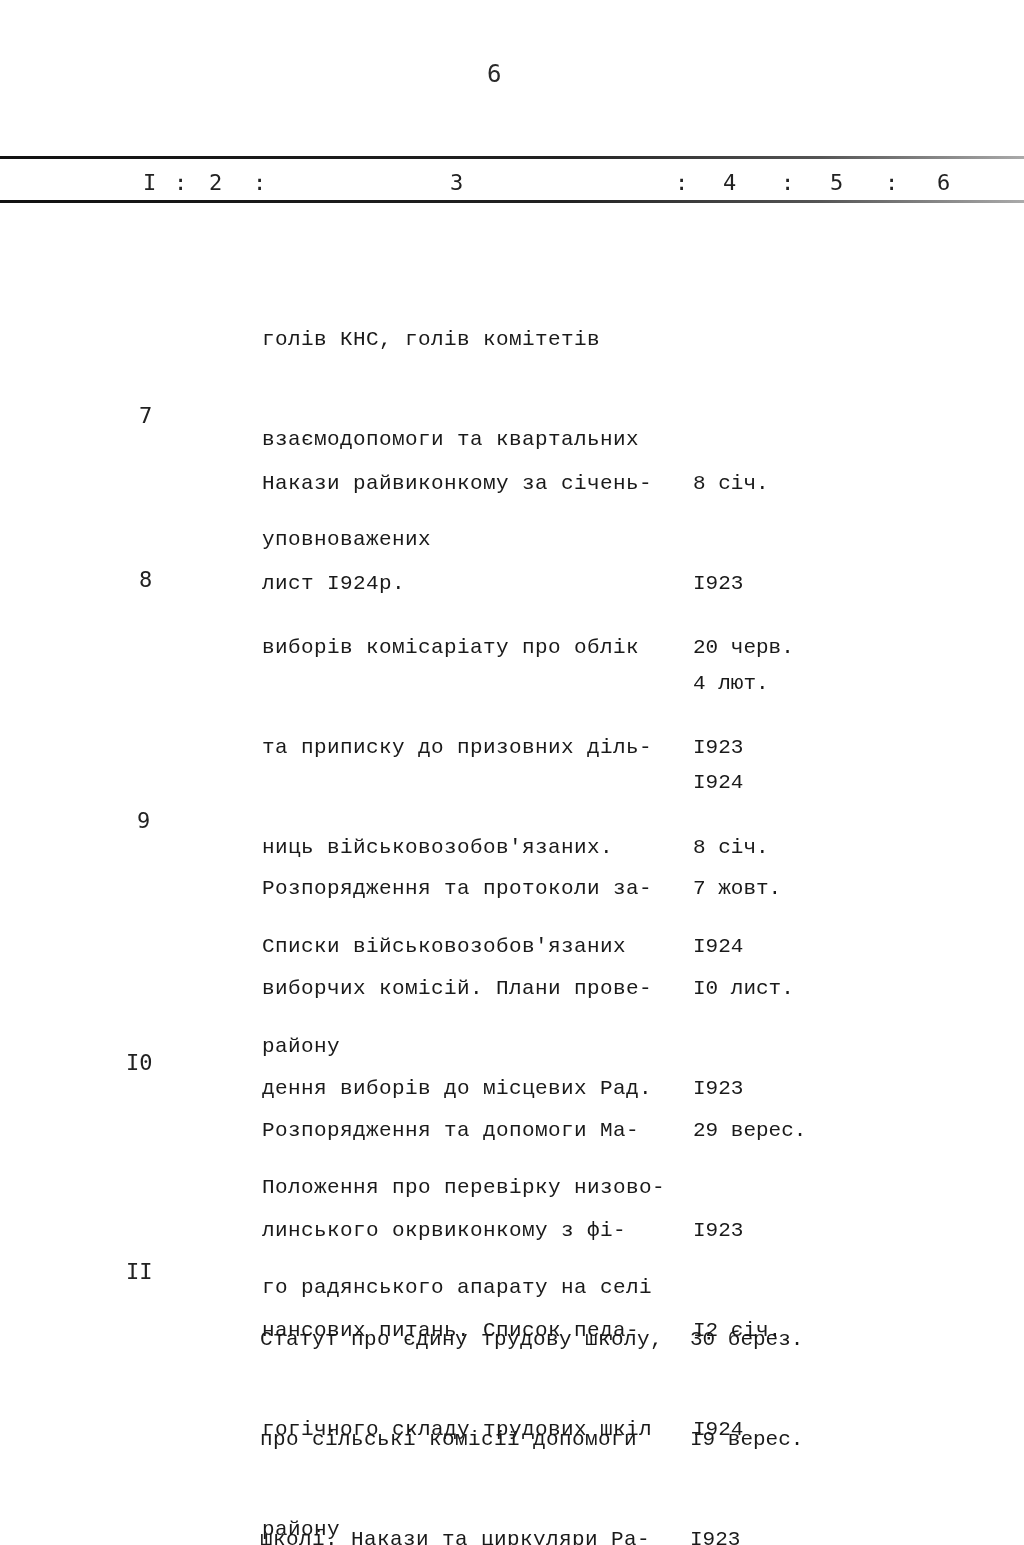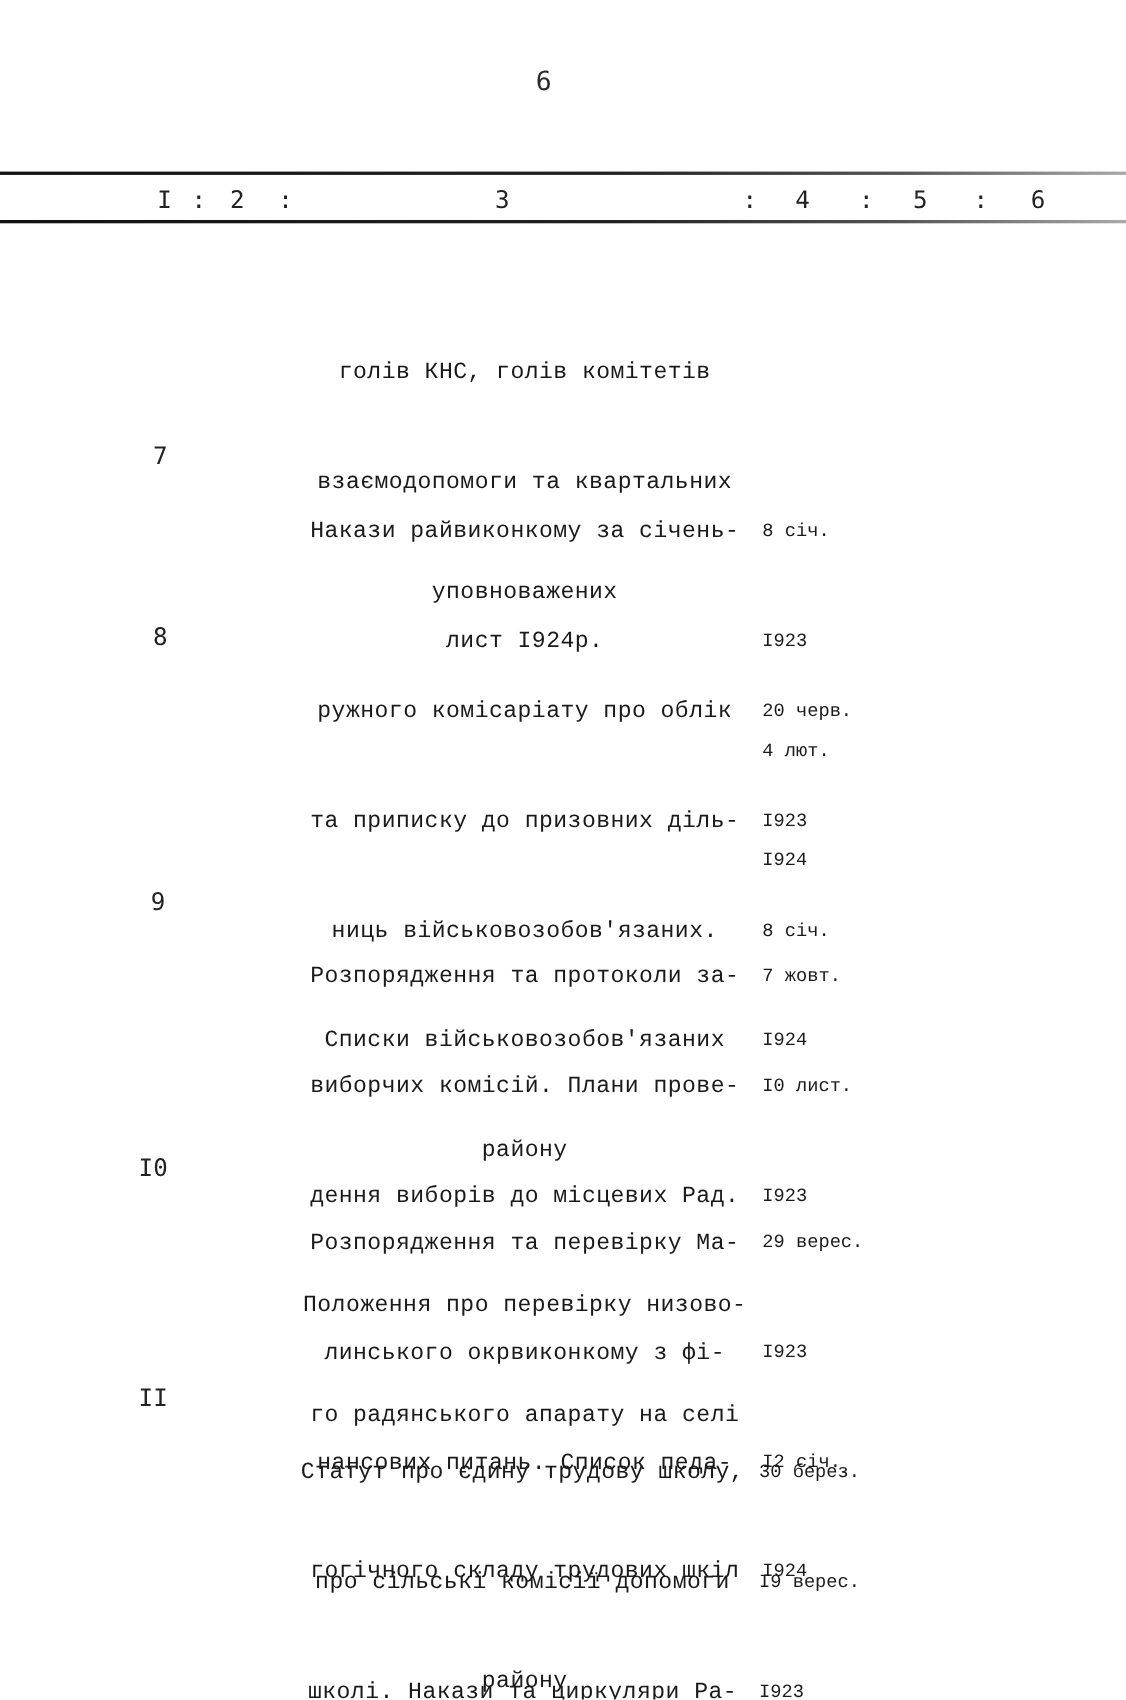--- a/index.html
+++ b/index.html
@@ -64,27 +64,26 @@
       color: #222;
     }
     .entry-title {
       position: absolute;
       left: 262px;
       width: 430px;
       font-size: 21px;
       line-height: 33.2px;
       letter-spacing: 0.4px;
       white-space: pre;
-      text-align: center;
     }
     .entry-dates {
       position: absolute;
       left: 693px;
       width: 160px;
-      font-size: 17px;
+      font-size: 21px;
       line-height: 33.2px;
       white-space: pre;
     }
     .entry-title div, .entry-dates div {
       height: 33.2px;
     }
   </style>
 </head>
 <body>
 
@@ -128,21 +127,21 @@
       <div>8 січ.</div>
       <div>І923</div>
       <div>4 лют.</div>
       <div>І924</div>
     </div>
   </div>
 
   <div class="entry" style="top:565px">
     <div class="entry-number" style="left:139px; top:2px">8</div>
     <div class="entry-title">
-      <div>ружного комісаріату про облік</div>
+      <div>виборів комісаріату про облік</div>
       <div>та приписку до призовних діль-</div>
       <div>ниць військовозобов'язаних.</div>
       <div>Списки військовозобов'язаних</div>
       <div>району</div>
     </div>
     <div class="entry-dates">
       <div>20 черв.</div>
       <div>І923</div>
       <div>8 січ.</div>
       <div>І924</div>
@@ -161,21 +160,21 @@
     <div class="entry-dates">
       <div>7 жовт.</div>
       <div>І0 лист.</div>
       <div>І923</div>
     </div>
   </div>
 
   <div class="entry" style="top:1048px">
     <div class="entry-number" style="left:126px; top:2px">І0</div>
     <div class="entry-title">
-      <div>Розпорядження та перевірку Ма-</div>
+      <div>Розпорядження та допомоги Ма-</div>
       <div>линського окрвиконкому з фі-</div>
       <div>нансових питань. Список педа-</div>
       <div>гогічного складу трудових шкіл</div>
       <div>району</div>
     </div>
     <div class="entry-dates">
       <div>29 верес.</div>
       <div>І923</div>
       <div>І2 січ.</div>
       <div>І924</div>

